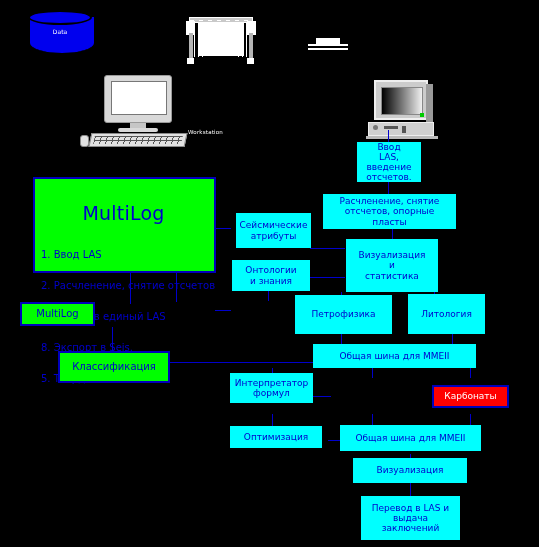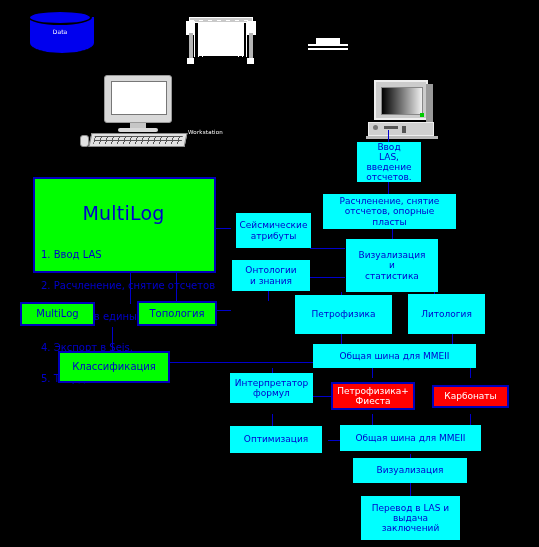--- a/index.html
+++ b/index.html
@@ -297,21 +297,21 @@
   <div class="edge v" style="left:112px; top:327px; height:24px;"></div>
   <div class="edge h" style="left:215px; top:310px; width:16px;"></div>
   <div class="edge h" style="left:167px; top:362px; width:156px;"></div>
   <div class="edge h" style="left:216px; top:228px; width:15px;"></div>
 
   <div class="node multilog" style="left:33px; top:177px; width:183px; height:96px;">
     <span class="ml-title">MultiLog</span>
     <span class="ml-item">1. Ввод  LAS</span>
     <span class="ml-item">2. Расчленение, снятие отсчетов</span>
     <span class="ml-item">3. Запись в единый LAS</span>
-    <span class="ml-item">4. Экспорт в Seis.</span>
+    <span class="ml-item">8. Экспорт в Seis.</span>
     <span class="ml-item">5. Твердая копия</span>
   </div>
 
   <div class="node cyan" style="left:357px; top:142px; width:64px; height:40px;">Ввод
 LAS,
 введение
 отсчетов.</div>
 
   <div class="node cyan" style="left:323px; top:194px; width:133px; height:35px;">Расчленение, снятие
 отсчетов, опорные
@@ -322,39 +322,36 @@
 
   <div class="node cyan" style="left:346px; top:239px; width:92px; height:53px;">Визуализация
 и
 статистика</div>
 
   <div class="node cyan" style="left:232px; top:260px; width:78px; height:31px;">Онтологии
 и знания</div>
 
   <div class="node green" style="left:20px; top:302px; width:75px; height:24px;">MultiLog</div>
 
-  <div class="node green" style="left:137px; top:301px; width:80px; height:25px;">Топология</div>
 
   <div class="node cyan" style="left:295px; top:295px; width:97px; height:39px;">Петрофизика</div>
 
   <div class="node cyan" style="left:408px; top:294px; width:77px; height:40px;">Литология</div>
 
   <div class="node green" style="left:58px; top:351px; width:112px; height:32px;">Классификация</div>
 
   <div class="node cyan" style="left:313px; top:344px; width:163px; height:24px;">Общая шина для MMEII</div>
 
   <div class="node cyan" style="left:230px; top:373px; width:83px; height:30px;">Интерпретатор
 формул</div>
 
-  <div class="node red" style="left:331px; top:382px; width:84px; height:28px;">Петрофизика+
-Фиеста</div>
 
   <div class="node red" style="left:432px; top:385px; width:77px; height:23px;">Карбонаты</div>
 
-  <div class="node cyan" style="left:230px; top:426px; width:92px; height:27px;">Оптимизация</div>
+  <div class="node cyan" style="left:230px; top:426px; width:92px; height:22px;">Оптимизация</div>
 
   <div class="node cyan" style="left:340px; top:425px; width:141px; height:26px;">Общая шина для MMEII</div>
 
   <div class="node cyan" style="left:353px; top:458px; width:114px; height:25px;">Визуализация</div>
 
   <div class="node cyan" style="left:361px; top:496px; width:99px; height:44px;">Перевод в LAS и
 выдача
 заключений</div>
 
 </div>

